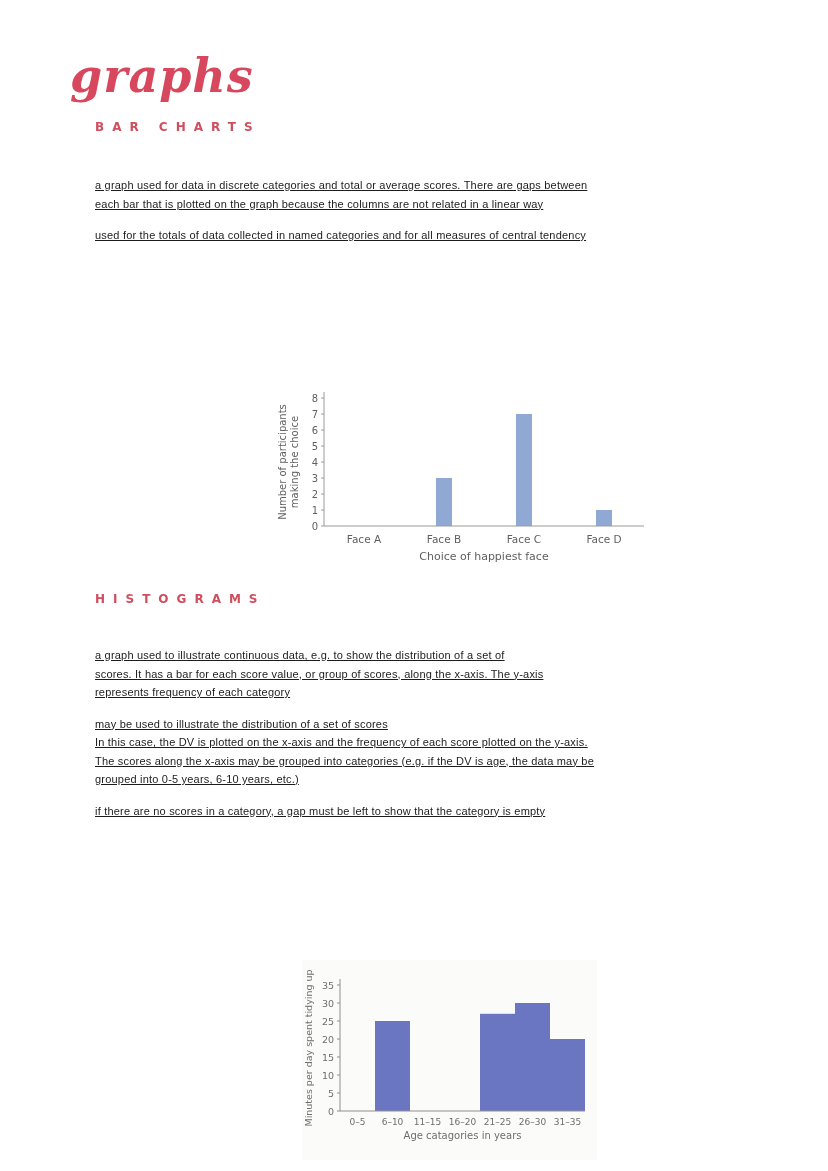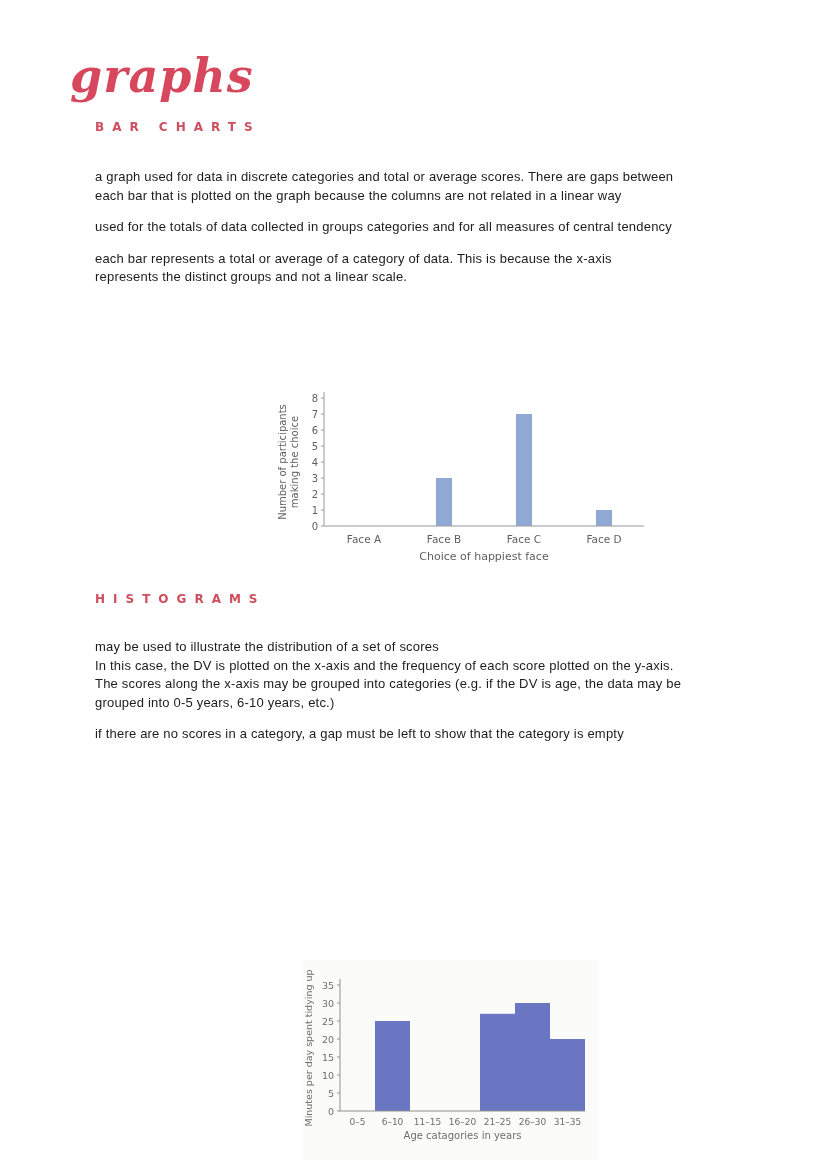--- a/index.html
+++ b/index.html
@@ -25,46 +25,45 @@
     letter-spacing:8px;
     color:var(--accent-red,#cf4f5f);
     margin:0;
   }
   #heading-bar-charts{top:120px;}
   #heading-histograms{top:592px;}
   .para-block{position:absolute;left:95px;width:664px;}
   #bar-charts-paras{top:164px;}
   #histograms-paras{top:634px;}
   .para{
-    font-size:13px;line-height:18.5px;
+    font-size:11px;line-height:18.5px;
     letter-spacing:0.2px;
     color:#1c1c1c;
     white-space:pre-line;
-    margin:4px 0 13px 0;
+    margin:12px 0 13px 0;
+    text-decoration:underline;
   }
   .chart-figure{position:absolute;}
   #bar-chart-figure{left:237px;top:372px;width:375px;height:176px;}
   #histogram-figure{left:262px;top:944px;width:295px;height:200px;background:#fbfbf9;}
   svg text{font-family:"DejaVu Sans",sans-serif;}
 </style>
 </head>
 <body>
 
 <div class="page">
 
   <h1 class="doc-title">graphs</h1>
 
   <h2 class="section-heading" id="heading-bar-charts">BAR CHARTS</h2>
 
   <div class="para-block" id="bar-charts-paras">
     <p class="para">a graph used for data in discrete categories and total or average scores. There are gaps between
 each bar that is plotted on the graph because the columns are not related in a linear way</p>
-    <p class="para">used for the totals of data collected in groups categories and for all measures of central tendency</p>
-    <p class="para">each bar represents a total or average of a category of data. This is because the x-axis
-represents the distinct groups and not a linear scale.</p>
+    <p class="para">used for the totals of data collected in named categories and for all measures of central tendency</p>
   </div>
 
   <figure class="chart-figure" id="bar-chart-figure">
     <svg width="375" height="176" viewBox="0 0 375 176">
         <rect x="159" y="90" width="16" height="48" fill="#8fa9d4"></rect>
         <rect x="239" y="26" width="16" height="112" fill="#8fa9d4"></rect>
         <rect x="319" y="122" width="16" height="16" fill="#8fa9d4"></rect>
         <line x1="47" y1="4" x2="47" y2="138" stroke="#9a9a9a" stroke-width="1"></line>
         <line x1="47" y1="138" x2="367" y2="138" stroke="#9a9a9a" stroke-width="1"></line>
         <line x1="44" y1="138" x2="47" y2="138" stroke="#9a9a9a" stroke-width="1"></line>
@@ -91,20 +90,23 @@
         <text x="327" y="155" text-anchor="middle" font-size="10.5" fill="#5f5f5f">Face D</text>
         <text x="207" y="172" text-anchor="middle" font-size="11" fill="#5f5f5f">Choice of happiest face</text>
         <text text-anchor="middle" font-size="10" fill="#5f5f5f" transform="translate(9,74) rotate(-90)">Number of participants</text>
         <text text-anchor="middle" font-size="10" fill="#5f5f5f" transform="translate(21,74) rotate(-90)">making the choice</text>
       </svg>
   </figure>
 
   <h2 class="section-heading" id="heading-histograms">HISTOGRAMS</h2>
 
   <div class="para-block" id="histograms-paras">
+    <p class="para">a graph used to illustrate continuous data, e.g. to show the distribution of a set of
+scores. It has a bar for each score value, or group of scores, along the x-axis. The y-axis
+represents frequency of each category</p>
     <p class="para">may be used to illustrate the distribution of a set of scores
 In this case, the DV is plotted on the x-axis and the frequency of each score plotted on the y-axis.
 The scores along the x-axis may be grouped into categories (e.g. if the DV is age, the data may be
 grouped into 0-5 years, 6-10 years, etc.)</p>
     <p class="para">if there are no scores in a category, a gap must be left to show that the category is empty</p>
   </div>
 
   <figure class="chart-figure" id="histogram-figure">
     <svg width="295" height="200" viewBox="0 0 295 200">
         <rect x="73" y="61" width="35" height="90" fill="#6b76c2"></rect>

